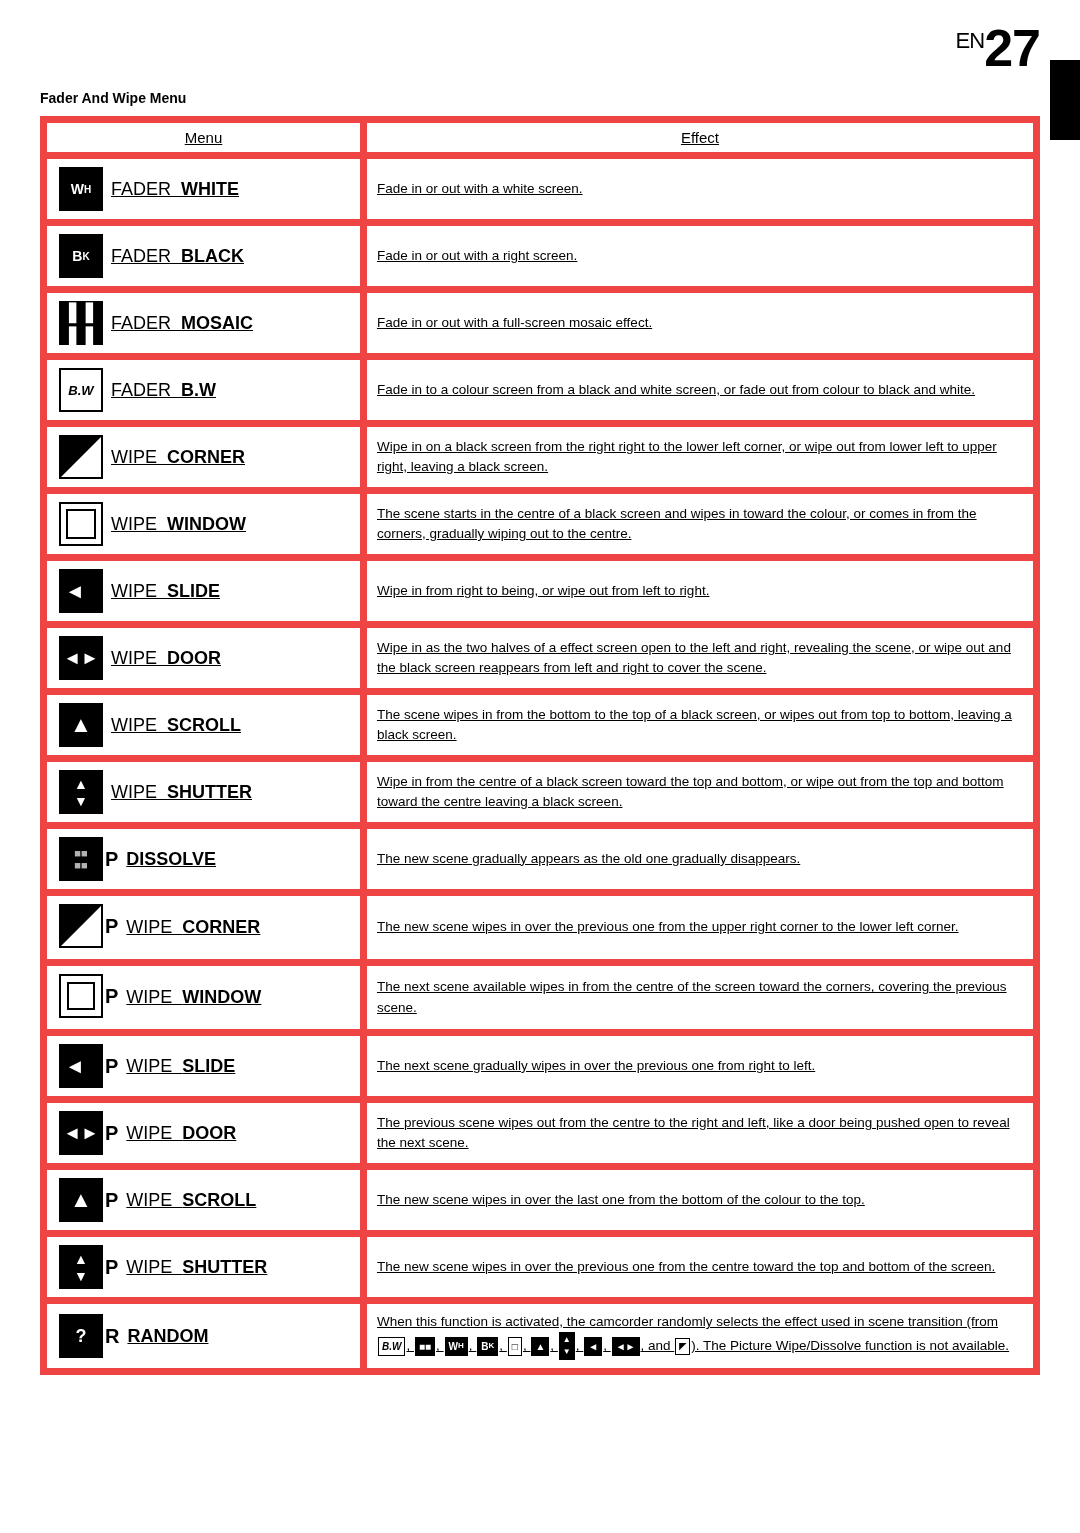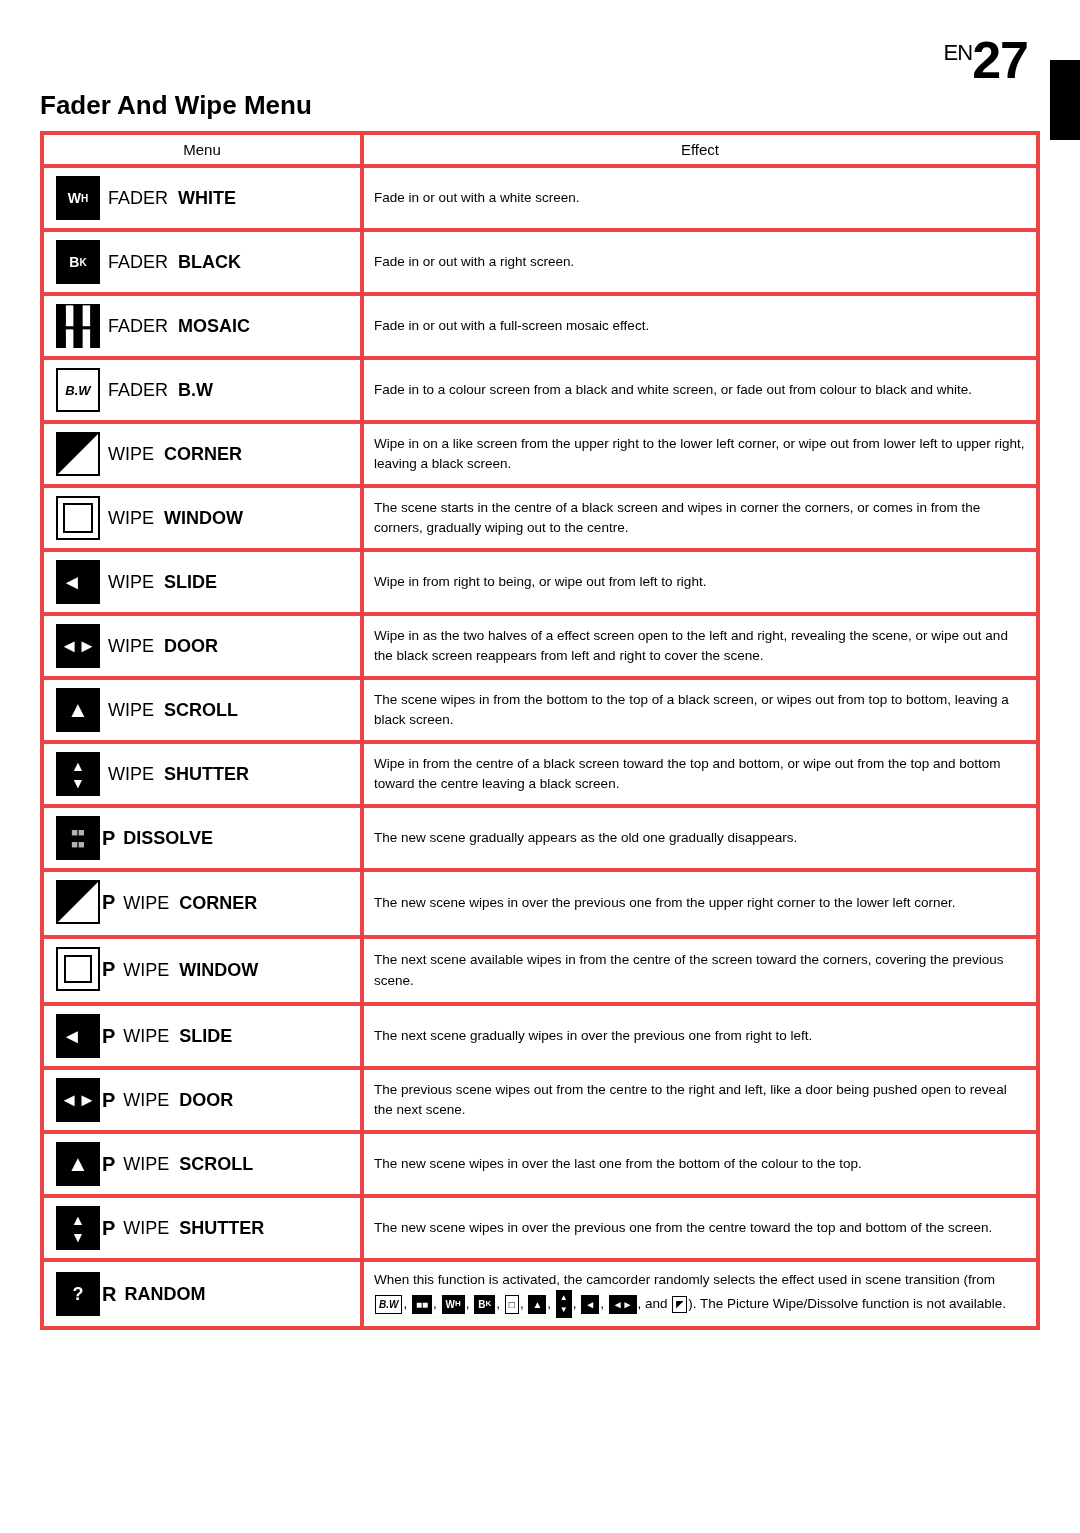--- a/index.html
+++ b/index.html
@@ -7,55 +7,55 @@
       font-family: Arial, sans-serif;
       background: #fff;
       width: 1080px;
       min-height: 1533px;
       padding: 20px 40px 40px 40px;
       position: relative;
     }
     .page-number {
       position: absolute;
       top: 18px;
-      right: 52px;
+      right: 40px;
       font-size: 52px;
       font-weight: bold;
       letter-spacing: -1px;
-      margin-top: 12px;
     }
     .page-number sup {
       font-size: 22px;
       font-weight: normal;
       vertical-align: super;
     }
     .black-bar {
       position: absolute;
       top: 60px;
       right: 0;
       width: 30px;
       height: 80px;
       background: #000;
     }
     .page-title {
-      font-size: 26px;
+      font-size: 14px;
       font-weight: bold;
       margin-top: 70px;
       margin-bottom: 10px;
     }
     table {
       width: 100%;
       border-collapse: collapse;
       border: 1.5px solid #333;
     }
     th, td {
-      border: 4px solid #ef4444;
+      border: 7px solid #ef4444;
       padding: 8px 10px;
       vertical-align: middle;
       font-size: 14px;
+      text-decoration: underline;
     }
     .col-menu {
       width: 320px;
       text-align: center;
     }
     .col-effect {
       text-align: center;
     }
     thead th {
       background: #fff;
@@ -305,32 +305,32 @@
   </tr>
       <tr>
     <td class="menu-td">
       <div class="row-inner">
         <div>
               <div class="corner-icon"></div>
             </div>
         <div class="label-part">WIPE&nbsp;&nbsp;<strong>CORNER</strong></div>
       </div>
     </td>
-    <td class="effect-cell">Wipe in on a like screen from the upper right to the lower left corner, or wipe out from lower left to upper right, leaving a black screen.</td>
+    <td class="effect-cell">Wipe in on a black screen from the right right to the lower left corner, or wipe out from lower left to upper right, leaving a black screen.</td>
   </tr>
       <tr>
     <td class="menu-td">
       <div class="row-inner">
         <div>
               <div class="window-icon"></div>
             </div>
         <div class="label-part">WIPE&nbsp;&nbsp;<strong>WINDOW</strong></div>
       </div>
     </td>
-    <td class="effect-cell">The scene starts in the centre of a black screen and wipes in corner the corners, or comes in from the corners, gradually wiping out to the centre.</td>
+    <td class="effect-cell">The scene starts in the centre of a black screen and wipes in toward the colour, or comes in from the corners, gradually wiping out to the centre.</td>
   </tr>
       <tr>
     <td class="menu-td">
       <div class="row-inner">
         <div>
               <div class="slide-icon"></div>
             </div>
         <div class="label-part">WIPE&nbsp;&nbsp;<strong>SLIDE</strong></div>
       </div>
     </td>

